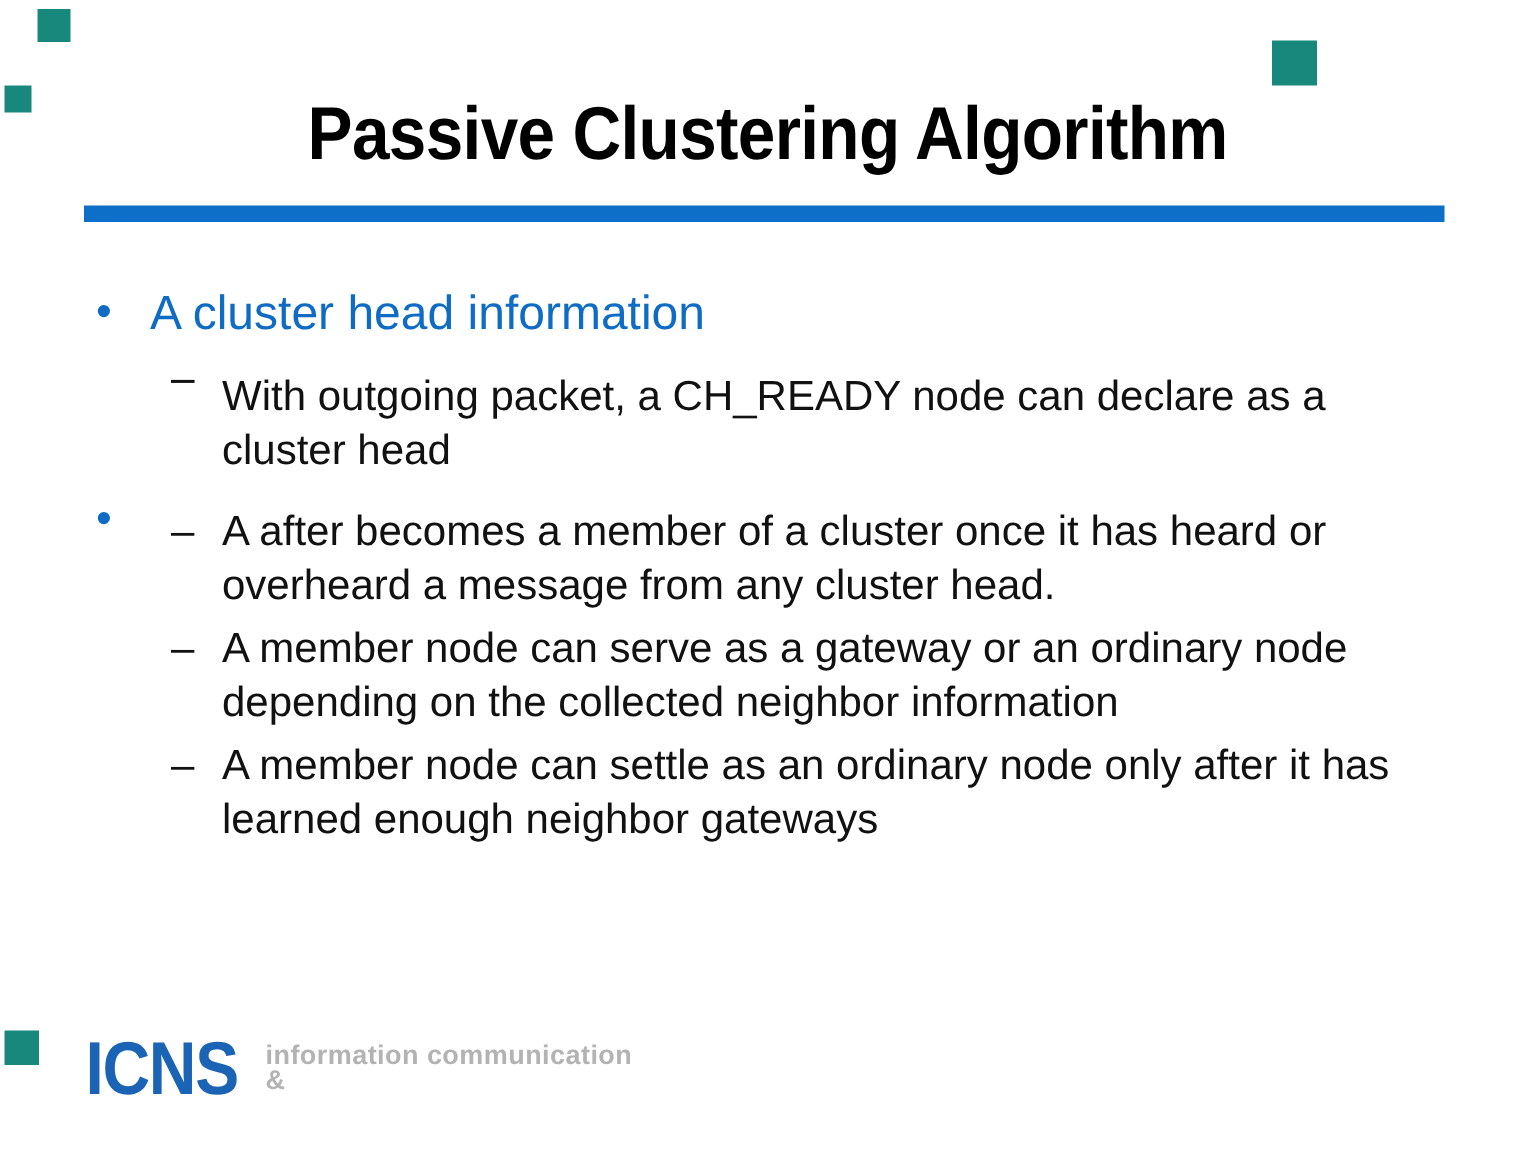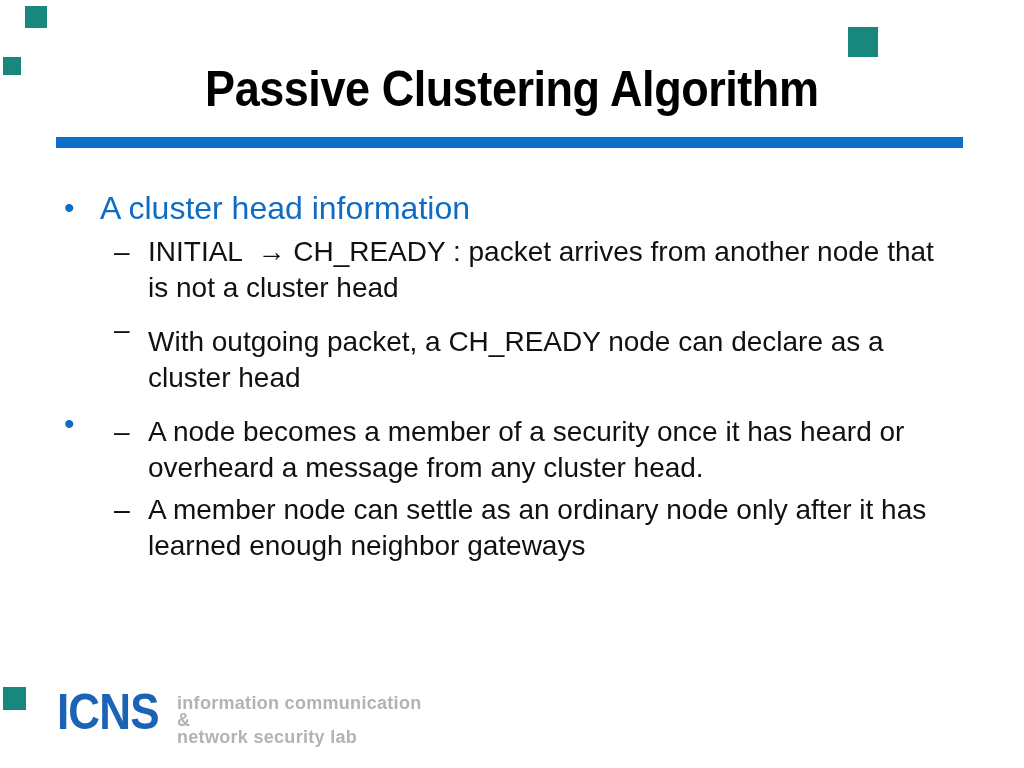--- a/index.html
+++ b/index.html
@@ -72,51 +72,50 @@
 
   <div class="content">
 
     <div class="l1">
       <span class="dot">•</span>
       <span class="l1text">A cluster head information</span>
     </div>
 
     <div class="l2">
       <span class="dash">–</span>
-      <span class="l2text">INITIAL  → CH_READY : packet arrives from another node that is not a cluster head</span>
     </div>
 
     <div class="l2 w-narrow">
       <span class="dash">–</span>
       <span class="l2text">With outgoing packet, a CH_READY node can declare as a cluster head</span>
     </div>
 
     <div class="gap-before-h2"></div>
 
     <div class="l1 second">
       <span class="dot">•</span>
     </div>
 
     <div class="l2">
       <span class="dash">–</span>
-      <span class="l2text">A node becomes a member of a security once it has heard or overheard a message from any cluster head.</span>
+      <span class="l2text">A after becomes a member of a cluster once it has heard or overheard a message from any cluster head.</span>
     </div>
 
     <div class="l2">
       <span class="dash">–</span>
+      <span class="l2text">A member node can serve as a gateway or an ordinary node depending on the collected neighbor information</span>
     </div>
 
     <div class="l2">
       <span class="dash">–</span>
       <span class="l2text">A member node can settle as an ordinary node only after it has learned enough neighbor gateways</span>
     </div>
 
   </div>
 
   <div class="logo">
     <span class="logo-word">ICNS</span>
     <div class="tagline">
       <div>information communication &amp;</div>
-      <div>network security lab</div>
     </div>
   </div>
 
 </div>
 
 </body></html>

